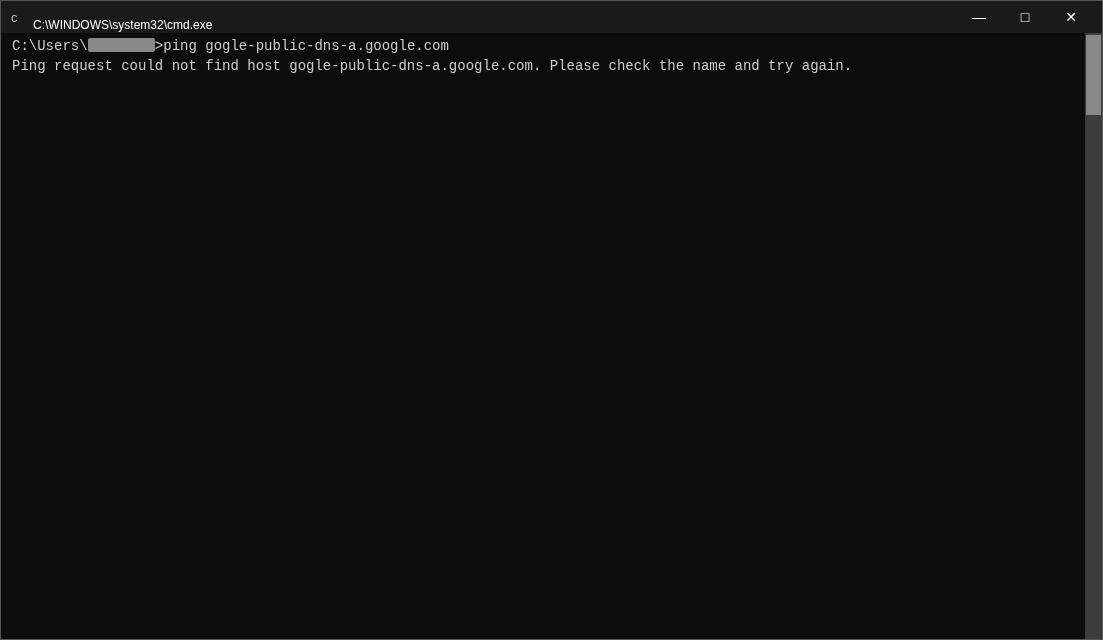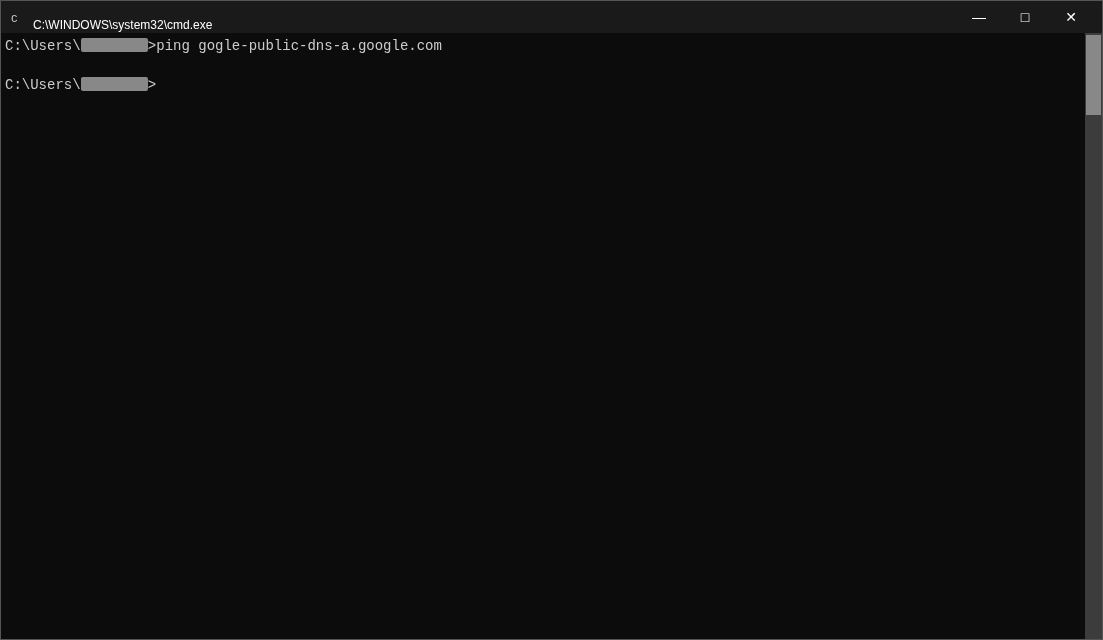--- a/index.html
+++ b/index.html
@@ -83,21 +83,21 @@
 
     .console-body {
       flex: 1;
       background: #0c0c0c;
       display: flex;
       overflow: hidden;
     }
 
     .console-content {
       flex: 1;
-      padding: 4px 4px;
+      padding: 4px 11px;
       color: #cccccc;
       font-size: 14px;
       line-height: 1.4;
       overflow: hidden;
     }
 
     .console-line {
       white-space: pre;
       color: #cccccc;
     }
@@ -147,20 +147,20 @@
     <div class="title-bar-controls">
       <button class="title-bar-btn">—</button>
       <button class="title-bar-btn">□</button>
       <button class="title-bar-btn close">✕</button>
     </div>
   </div>
 
   <div class="console-body">
     <div class="console-content">
       <div class="console-line"><span>C:\Users\</span><span class="redacted">&nbsp;&nbsp;&nbsp;&nbsp;&nbsp;&nbsp;&nbsp;&nbsp;</span><span>&gt;ping gogle-public-dns-a.google.com</span></div>
+      <div class="console-line">Ping request could not find host gogle-public-dns-a.google.com. Please check the name and try again.</div>
       <div class="console-line">&nbsp;</div>
-      <div class="console-line"><span>C:\Users\</span><span class="redacted">&nbsp;&nbsp;&nbsp;&nbsp;&nbsp;&nbsp;&nbsp;&nbsp;</span><span>&gt;</span></div>
     </div>
     <div class="scrollbar">
       <div class="scrollbar-thumb"></div>
     </div>
   </div>
 </div>
 
 </body></html>

